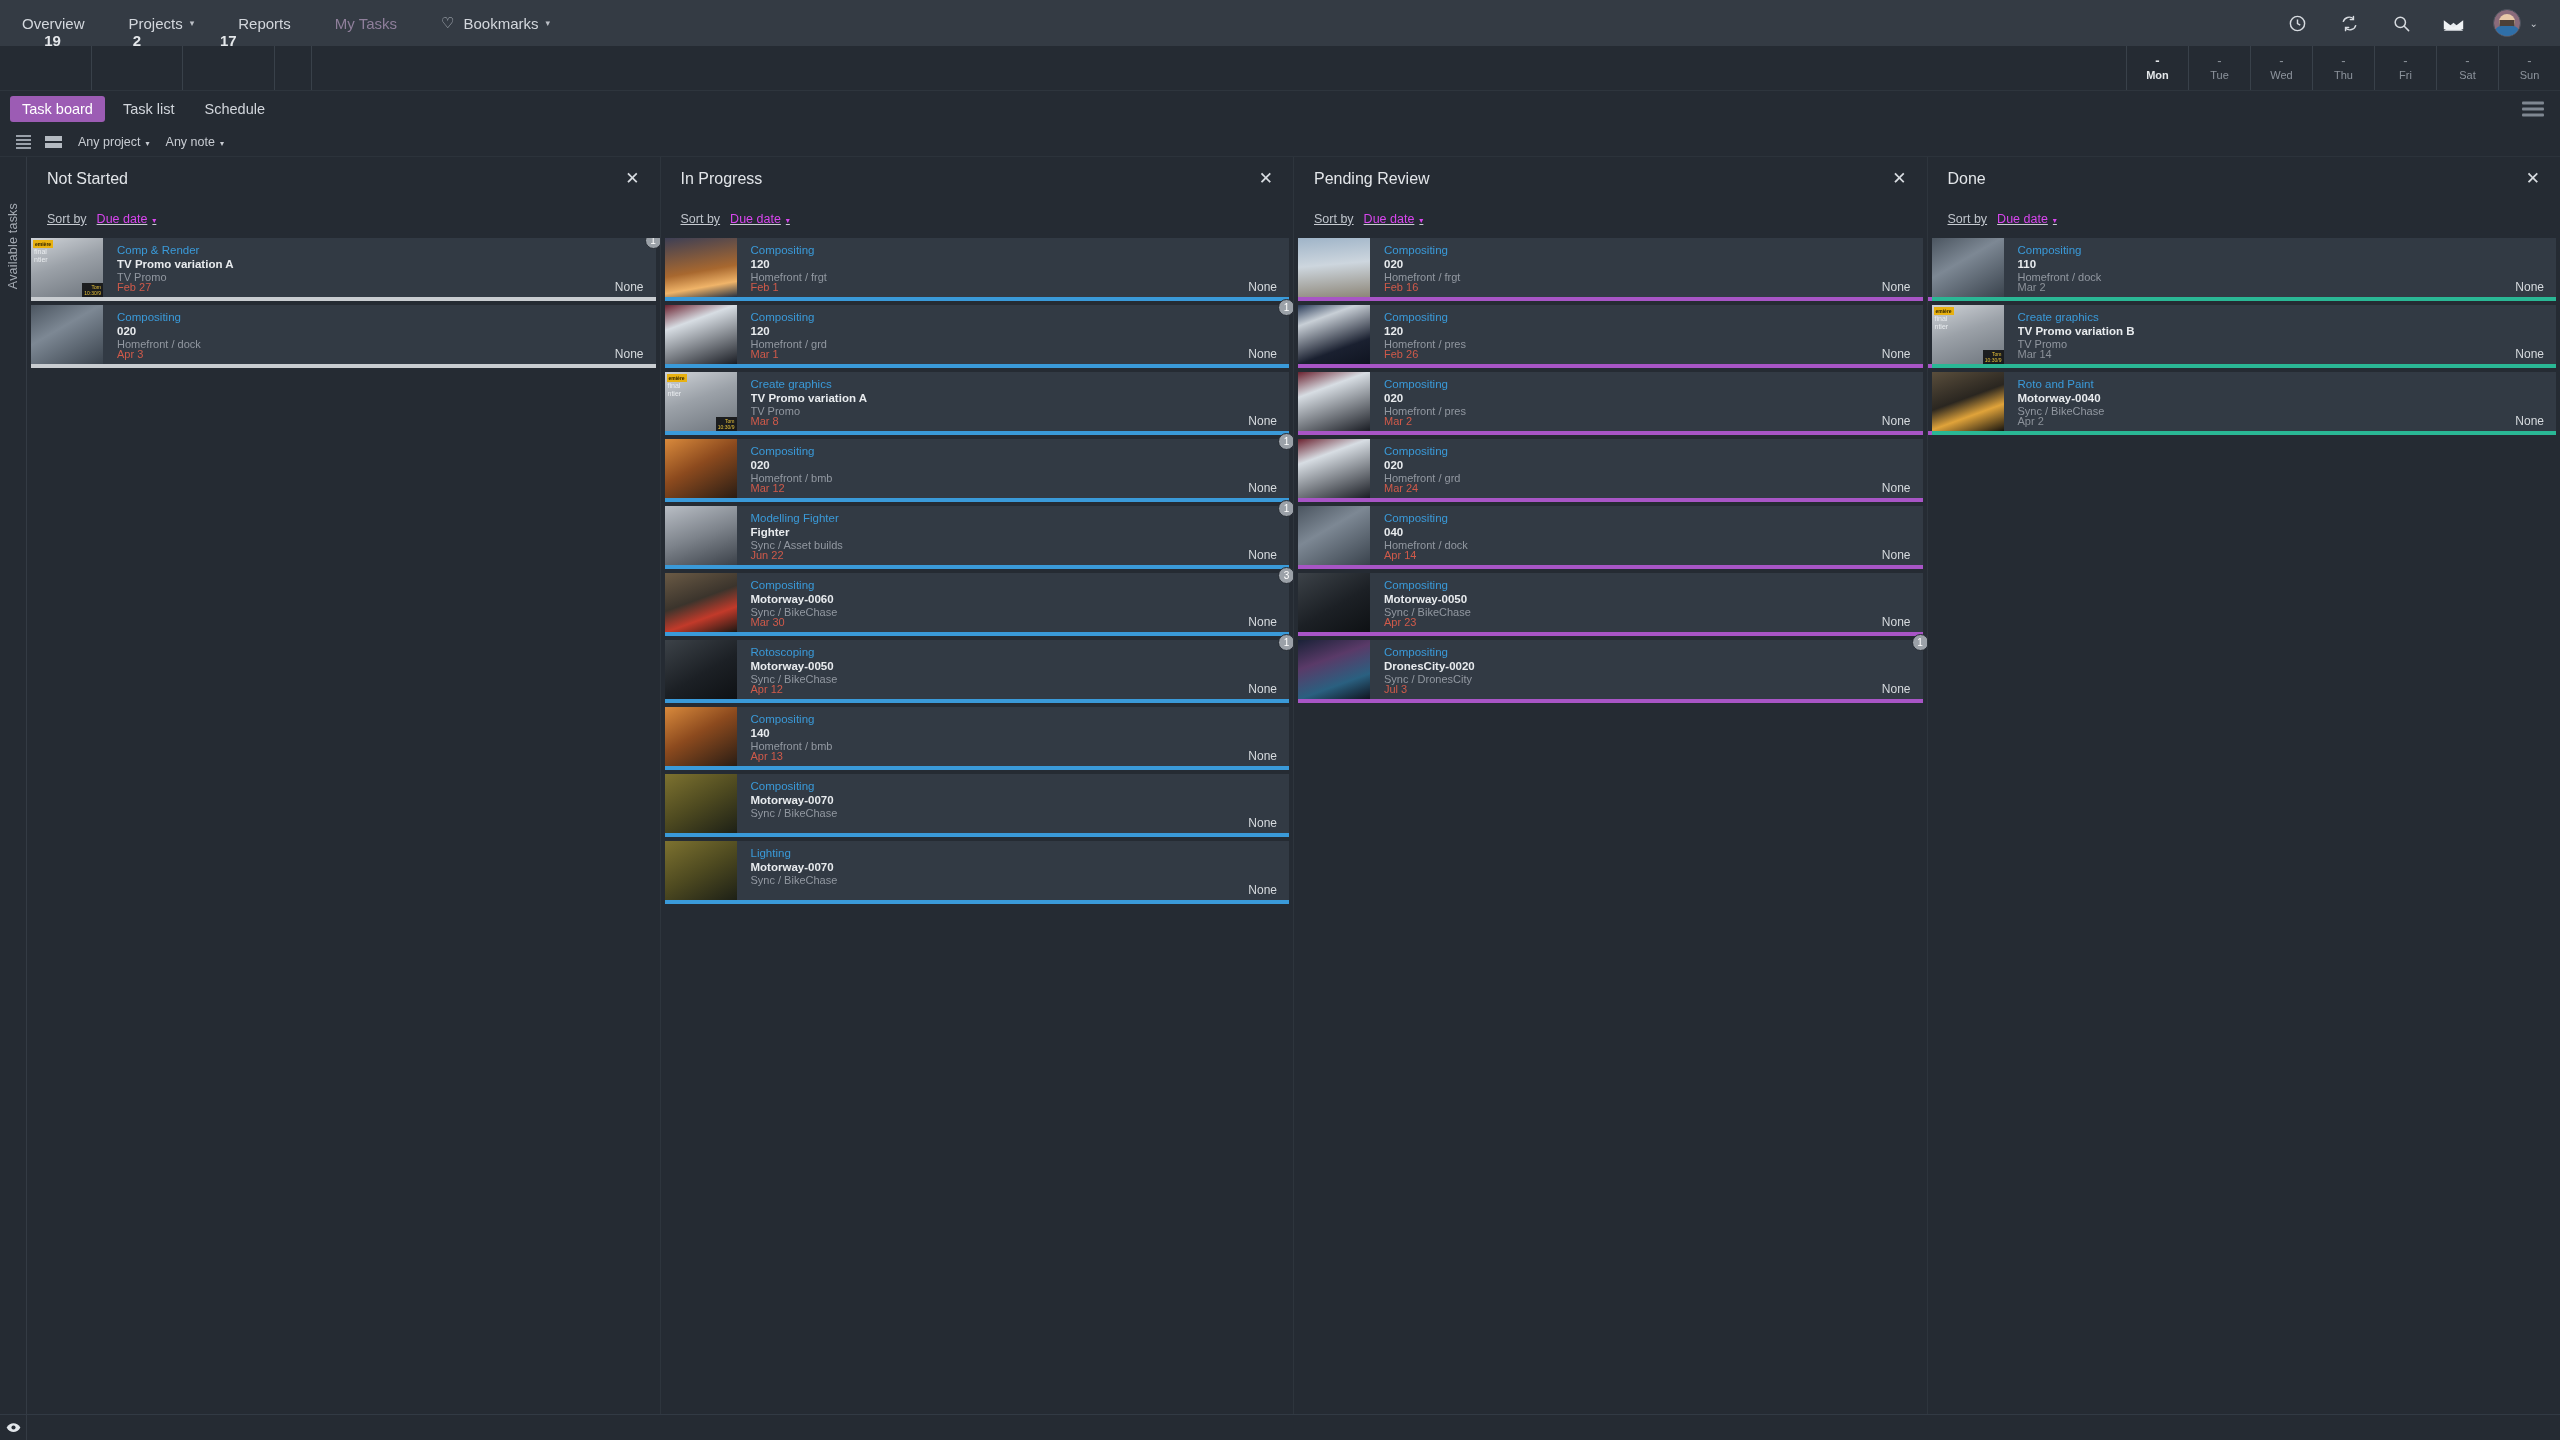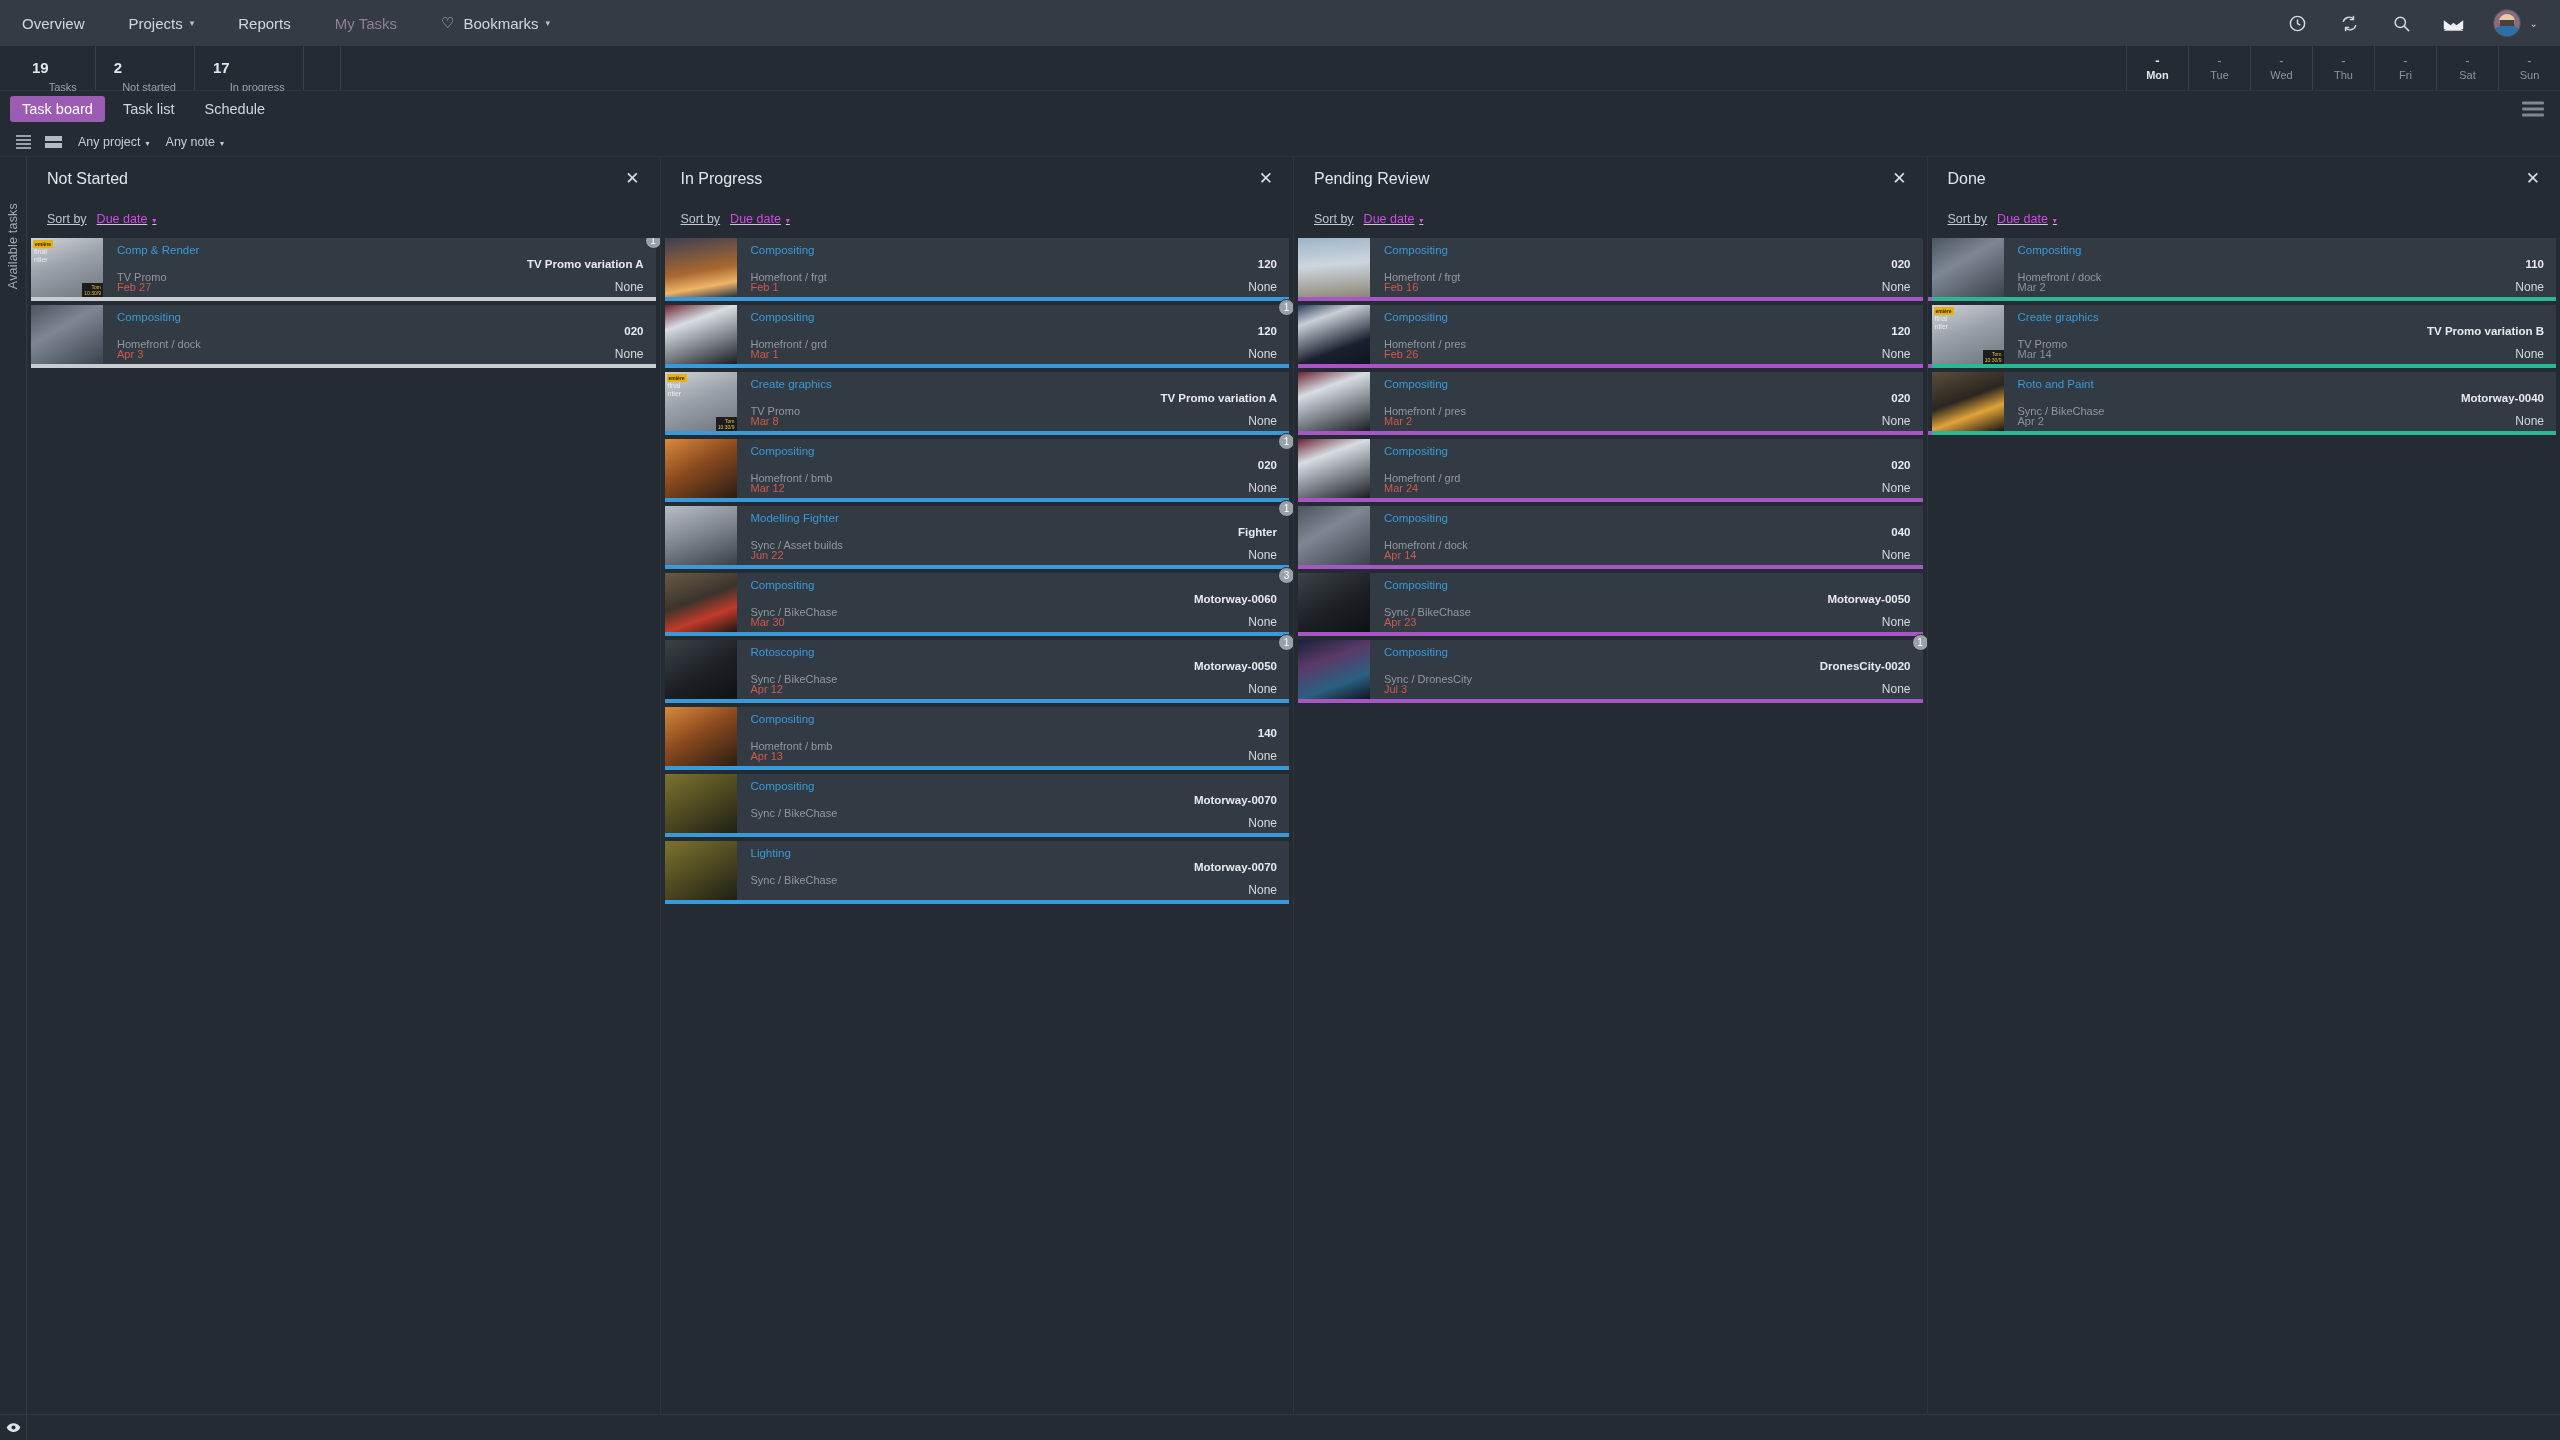--- a/index.html
+++ b/index.html
@@ -76,21 +76,21 @@
     background: #252b33;
     display: flex;
     align-items: stretch;
     border-bottom: 1px solid #2e353d;
     position: relative;
   }
   .stats-left { display: flex; align-items: stretch; padding-left: 14px; }
   .stat {
     padding: 3px 18px 3px 18px;
     border-right: 1px solid #39414a;
-    display: flex; flex-direction: row;
+    display: flex; flex-direction: column;
     align-items: center; justify-content: center;
     min-width: 78px;
   }
   .stat:first-child { border-left: none; }
   .stat .num { font-size: 15px; font-weight: bold; color: #e4e7ea; line-height: 1.08; }
   .stat .lbl { font-size: 11px; color: #9aa1aa; line-height: 1.25; margin-top: 40px; }
   .stat.empty { width: 22px; min-width: 22px; }
 
   .week { margin-left: auto; display: flex; align-items: stretch; }
   .day {
@@ -255,21 +255,21 @@
     min-width: 0;
     padding: 6px 12px 0 14px;
     position: relative;
   }
   .c-type {
     font-size: 11.5px; color: #3a9ad9; line-height: 13px;
     white-space: nowrap; overflow: hidden; text-overflow: ellipsis;
   }
   .c-name {
     font-size: 11.5px; color: #e8ebee; font-weight: bold; line-height: 14px;
-    white-space: nowrap; overflow: hidden; text-overflow: ellipsis; text-align: right;
+    white-space: nowrap; overflow: hidden; text-overflow: ellipsis;
   }
   .c-proj {
     font-size: 11px; color: #9298a1; line-height: 13px;
     white-space: nowrap; overflow: hidden; text-overflow: ellipsis;
   }
   .c-foot {
     position: absolute; left: 14px; right: 12px; bottom: 3px;
     display: flex; align-items: baseline;
   }
   .c-date { font-size: 11px; color: #d05a4a; }

